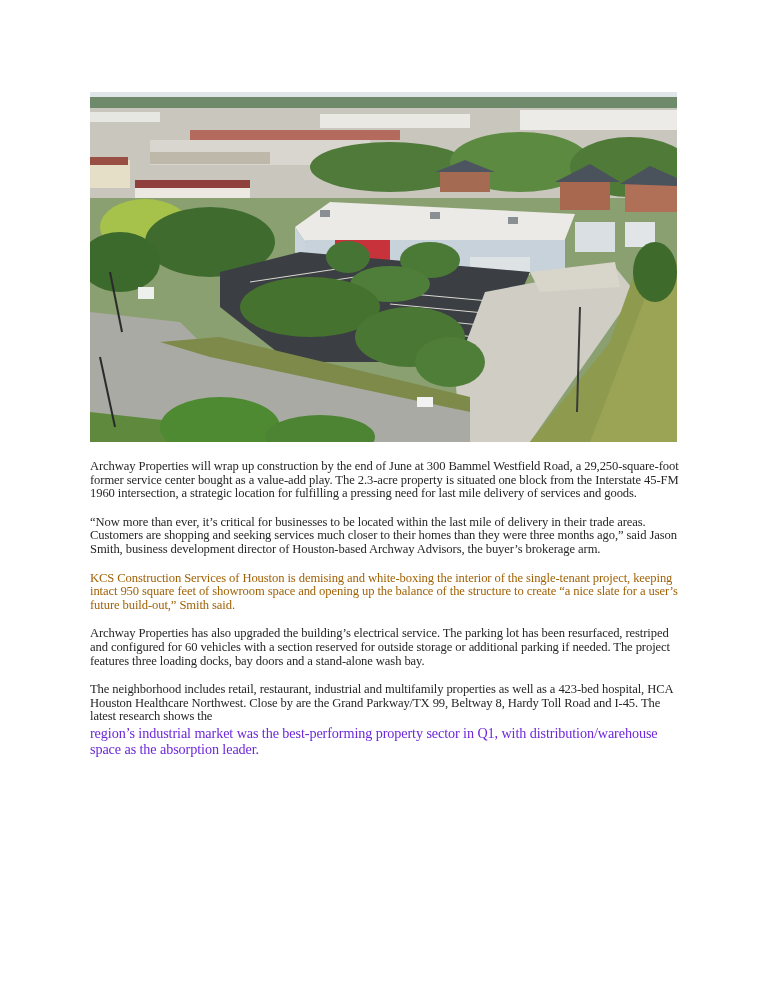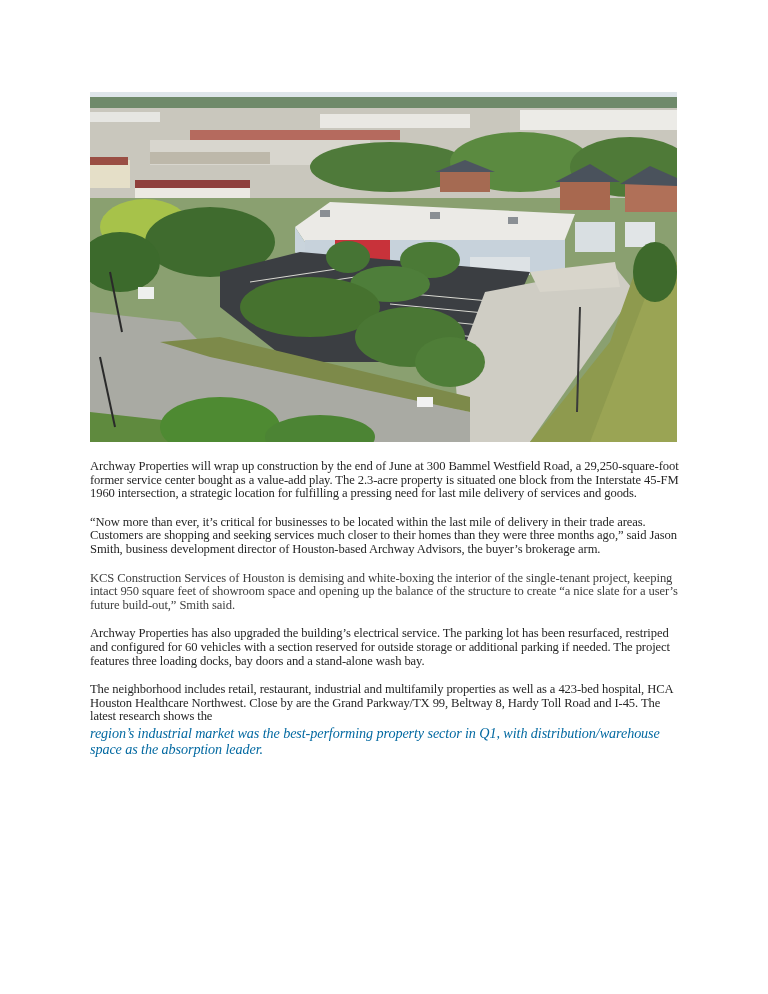--- a/index.html
+++ b/index.html
@@ -17,25 +17,24 @@
       position: absolute; left: 90px; top: 460px; width: 590px;
       font-family: "Liberation Serif", "DejaVu Serif", serif;
       font-size: 12.6px; line-height: 13.6px; color: #262626;
       letter-spacing: -0.1px;
     }
     .article p { margin: 0 0 15px 0; }
     .article a.link {
       color: #111; font-weight: bold; text-decoration: underline;
       font-size: 13.4px;
     }
-    .article p.red { color: #404040; }
+    .article p.red { color: #a16207; }
     .article .big {
-      font-size: 14.2px; line-height: 16px; color: #0369a1; display: block;
+      font-size: 14.2px; line-height: 16px; color: #6d28d9; display: block;
       margin-top: 1px;
-      font-style: italic;
     }
   </style>
 </head>
 <body>
 
 <div class="photo" role="img" aria-label="Aerial view of a single-story white warehouse with red accent facade, asphalt parking lot, trees, concrete drive and surrounding neighborhood">
   <svg viewBox="0 0 587 350" preserveAspectRatio="none" xmlns="http://www.w3.org/2000/svg">
 
     <rect x="0" y="0" width="587" height="8" fill="#dfe6ea"></rect>
     <rect x="0" y="5" width="587" height="14" fill="#6f8a6a"></rect>

